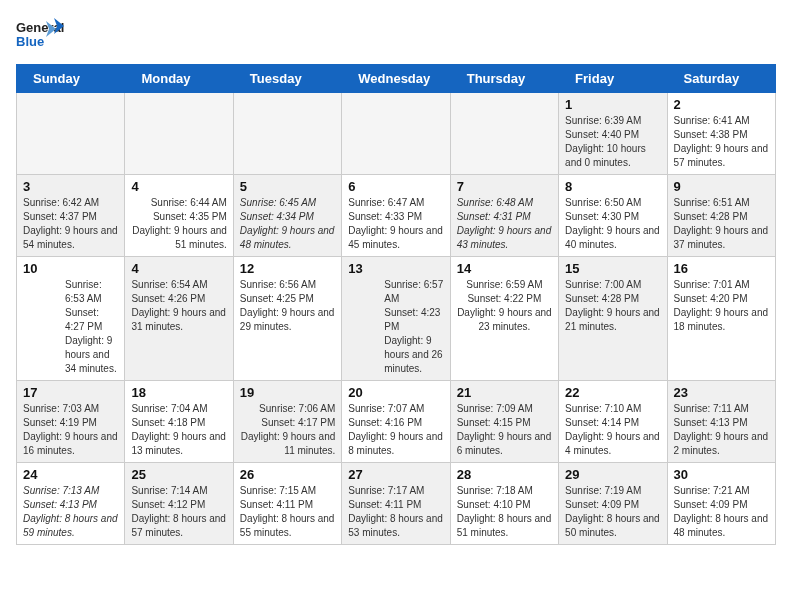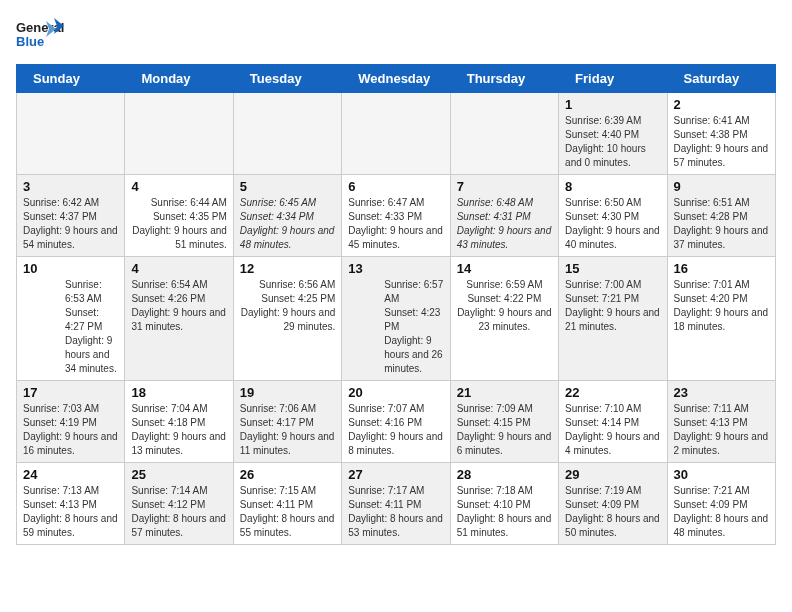--- a/index.html
+++ b/index.html
@@ -182,40 +182,40 @@
 Daylight: 9 hours and 34 minutes.</div>
         </td>
         <td class="shaded">
           <span class="day-num">4</span>
           <div class="day-info" style="white-space: pre-line;">Sunrise: 6:54 AM
 Sunset: 4:26 PM
 Daylight: 9 hours and 31 minutes.</div>
         </td>
         <td>
           <span class="day-num">12</span>
-          <div class="day-info" style="white-space: pre-line; text-align: right;">Sunrise: 6:56 AM
+          <div class="day-info" style="white-space: pre-line;">Sunrise: 6:56 AM
 Sunset: 4:25 PM
 Daylight: 9 hours and 29 minutes.</div>
         </td>
         <td class="shaded">
           <span class="day-num">13</span>
           <div class="day-info" style="white-space: pre-line; margin-left: 36px;">Sunrise: 6:57 AM
 Sunset: 4:23 PM
 Daylight: 9 hours and 26 minutes.</div>
         </td>
         <td>
           <span class="day-num">14</span>
           <div class="day-info" style="white-space: pre-line; text-align: center;">Sunrise: 6:59 AM
 Sunset: 4:22 PM
 Daylight: 9 hours and 23 minutes.</div>
         </td>
         <td class="shaded">
           <span class="day-num">15</span>
           <div class="day-info" style="white-space: pre-line;">Sunrise: 7:00 AM
-Sunset: 7:21 PM
+Sunset: 4:28 PM
 Daylight: 9 hours and 21 minutes.</div>
         </td>
         <td>
           <span class="day-num">16</span>
           <div class="day-info" style="white-space: pre-line;">Sunrise: 7:01 AM
 Sunset: 4:20 PM
 Daylight: 9 hours and 18 minutes.</div>
         </td>
       </tr>
       <tr>
@@ -226,21 +226,21 @@
 Daylight: 9 hours and 16 minutes.</div>
         </td>
         <td>
           <span class="day-num">18</span>
           <div class="day-info" style="white-space: pre-line;">Sunrise: 7:04 AM
 Sunset: 4:18 PM
 Daylight: 9 hours and 13 minutes.</div>
         </td>
         <td class="shaded">
           <span class="day-num">19</span>
-          <div class="day-info" style="white-space: pre-line;">Sunrise: 7:06 AM
+          <div class="day-info" style="white-space: pre-line; text-align: right;">Sunrise: 7:06 AM
 Sunset: 4:17 PM
 Daylight: 9 hours and 11 minutes.</div>
         </td>
         <td>
           <span class="day-num">20</span>
           <div class="day-info" style="white-space: pre-line;">Sunrise: 7:07 AM
 Sunset: 4:16 PM
 Daylight: 9 hours and 8 minutes.</div>
         </td>
         <td class="shaded">
@@ -258,21 +258,21 @@
         <td class="shaded">
           <span class="day-num">23</span>
           <div class="day-info" style="white-space: pre-line;">Sunrise: 7:11 AM
 Sunset: 4:13 PM
 Daylight: 9 hours and 2 minutes.</div>
         </td>
       </tr>
       <tr>
         <td>
           <span class="day-num">24</span>
-          <div class="day-info" style="white-space: pre-line;">Sunrise: 7:13 AM
+          <div class="day-info" style="white-space: pre-line; font-style: italic;">Sunrise: 7:13 AM
 Sunset: 4:13 PM
 Daylight: 8 hours and 59 minutes.</div>
         </td>
         <td class="shaded">
           <span class="day-num">25</span>
           <div class="day-info" style="white-space: pre-line;">Sunrise: 7:14 AM
 Sunset: 4:12 PM
 Daylight: 8 hours and 57 minutes.</div>
         </td>
         <td>

